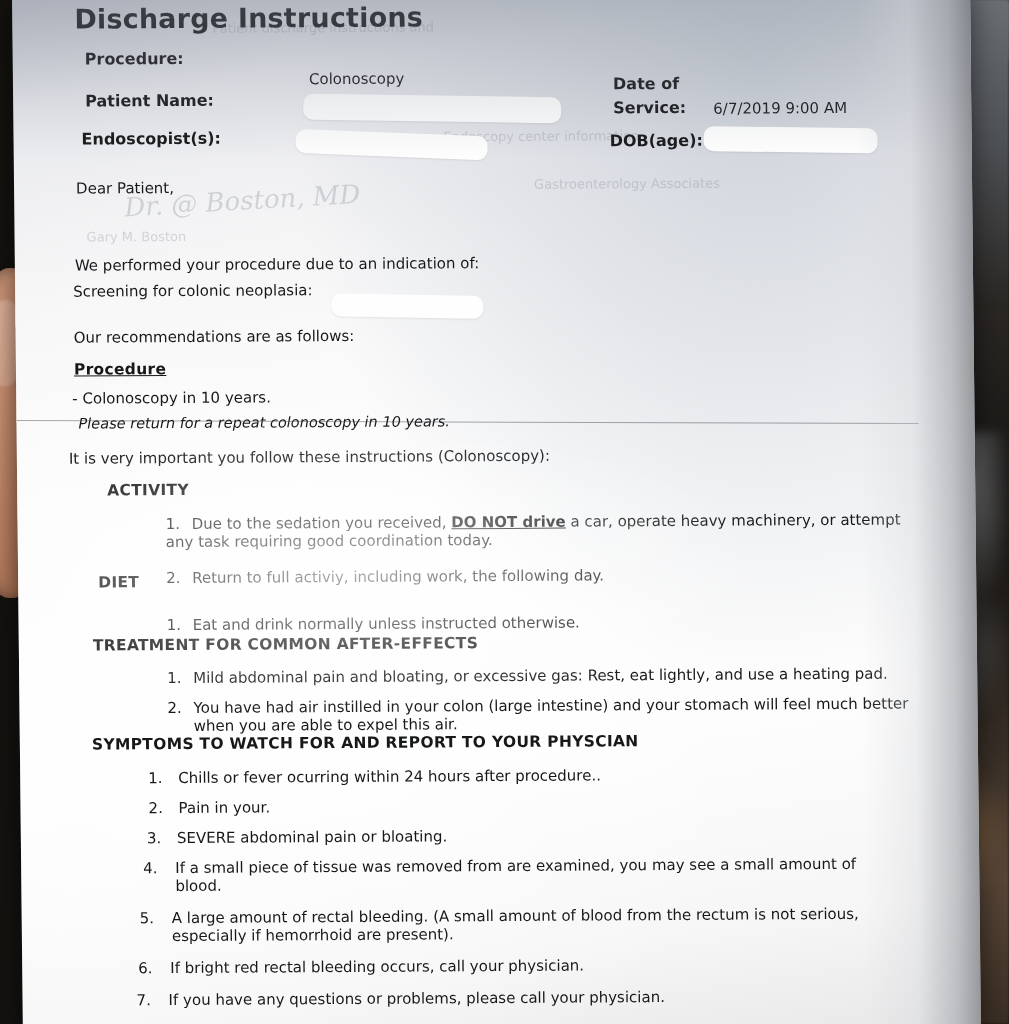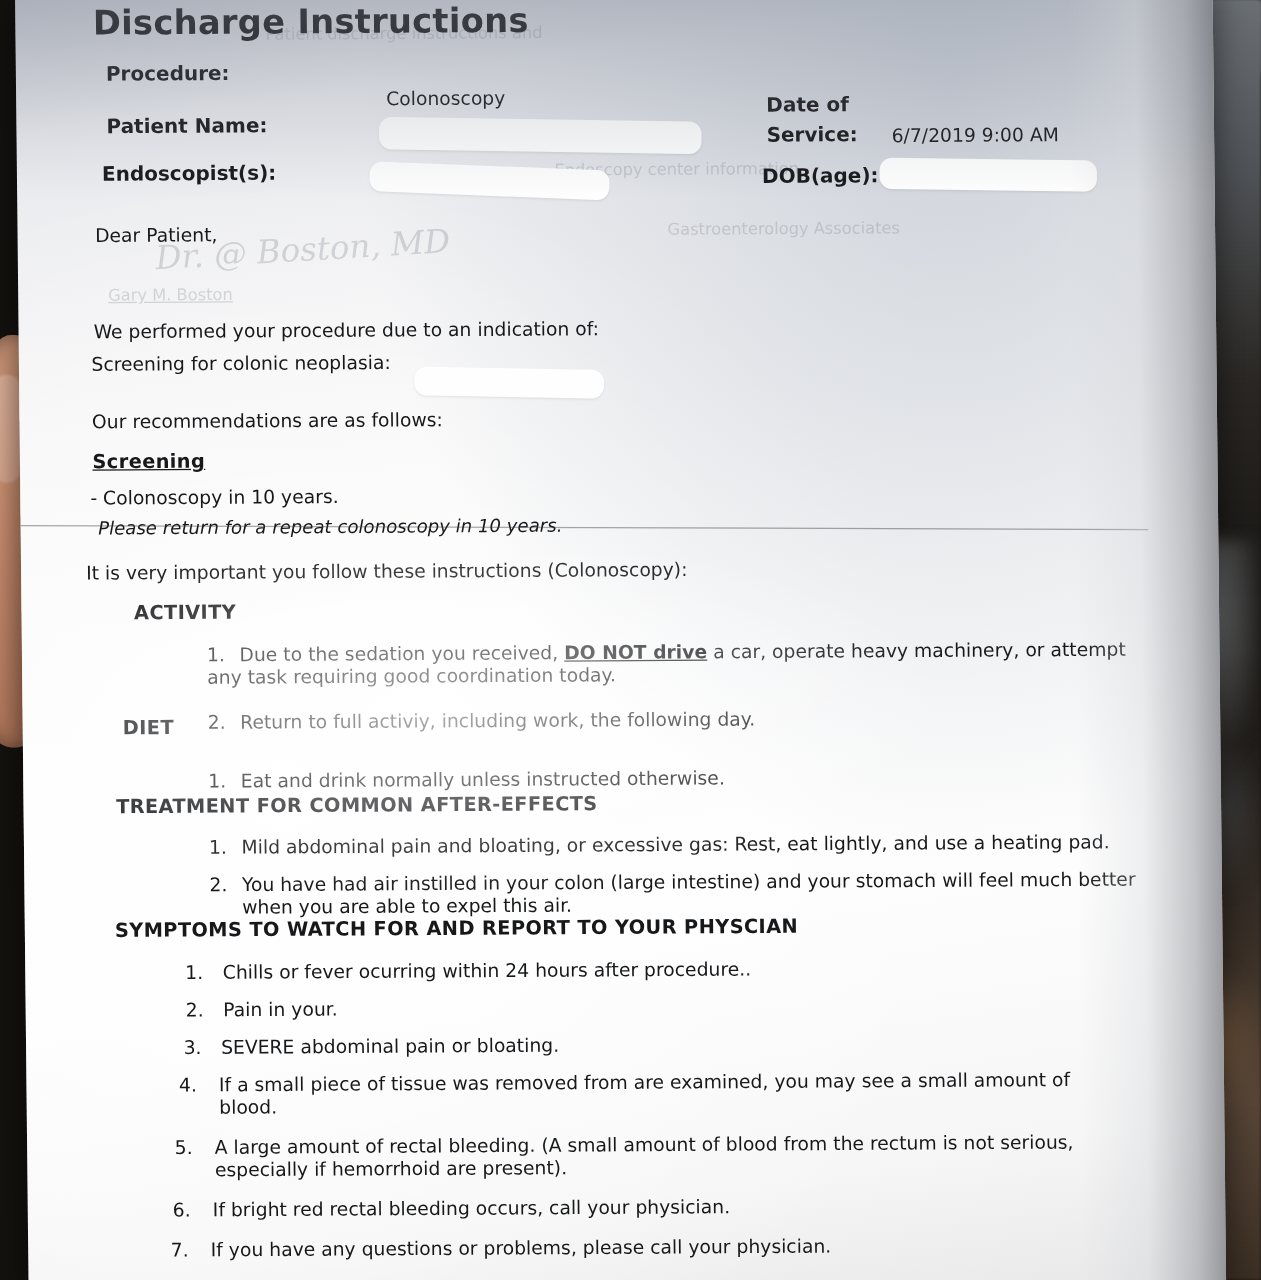--- a/index.html
+++ b/index.html
@@ -187,21 +187,21 @@
   <div class="thumb"></div>
   <div class="thumb-nail"></div>
 
   <div id="paper">
     <div id="sheet">
 
       <div class="ghost" style="left:200px; top:30px;">Patient discharge instructions and</div>
       <div class="ghost" style="left:430px; top:140px;">Endoscopy center information</div>
       <div class="ghost" style="left:520px; top:188px;">Gastroenterology Associates</div>
       <div class="ghost-sig" style="left:110px; top:195px; transform:rotate(-3deg);">Dr. @ Boston, MD</div>
-      <div class="ghost" style="left:72px; top:238px;text-decoration:underline;">Gary M. Boston</div>
+      <div class="ghost" style="left:72px; top:238px;">Gary M. Boston</div>
 
       <div class="t title" style="left:62px; top:12px;">Discharge Instructions</div>
 
       <div class="t lbl" style="left:72px; top:58px;">Procedure:</div>
       <div class="t val" style="left:296px; top:80px;">Colonoscopy</div>
 
       <div class="t lbl" style="left:72px; top:100px;">Patient Name:</div>
       <div class="redact r1"></div>
 
       <div class="t lbl" style="left:68px; top:138px;">Endoscopist(s):</div>
@@ -215,21 +215,21 @@
       <div class="redact r3"></div>
 
       <div class="t body" style="left:62px; top:188px;">Dear Patient,</div>
 
       <div class="t body" style="left:60px; top:265px;">We performed your procedure due to an indication of:</div>
       <div class="t body" style="left:58px; top:291px;">Screening for colonic neoplasia:</div>
       <div class="redact r4"></div>
 
       <div class="t body" style="left:58px; top:337px;">Our recommendations are as follows:</div>
 
-      <div class="t head ul" style="left:58px; top:369px;">Screening</div>
+      <div class="t head ul" style="left:58px; top:369px;">Procedure</div>
 
       <div class="t dash" style="left:56px; top:398px;">- Colonoscopy in 10 years.</div>
       <div class="t bodysm ital" style="left:62px; top:424px;">Please return for a repeat colonoscopy in 10 years.</div>
 
       <div class="hrule" style="left:0px; top:428px; width:902px; transform:rotate(0.55deg); transform-origin:0 0;"></div>
 
       <div class="t body" style="left:52px; top:458px;">It is very important you follow these instructions (Colonoscopy):</div>
 
       <div class="t head" style="left:90px; top:490px;">ACTIVITY</div>
       <div class="t wrap body" style="left:148px; top:524px; width:740px;">

